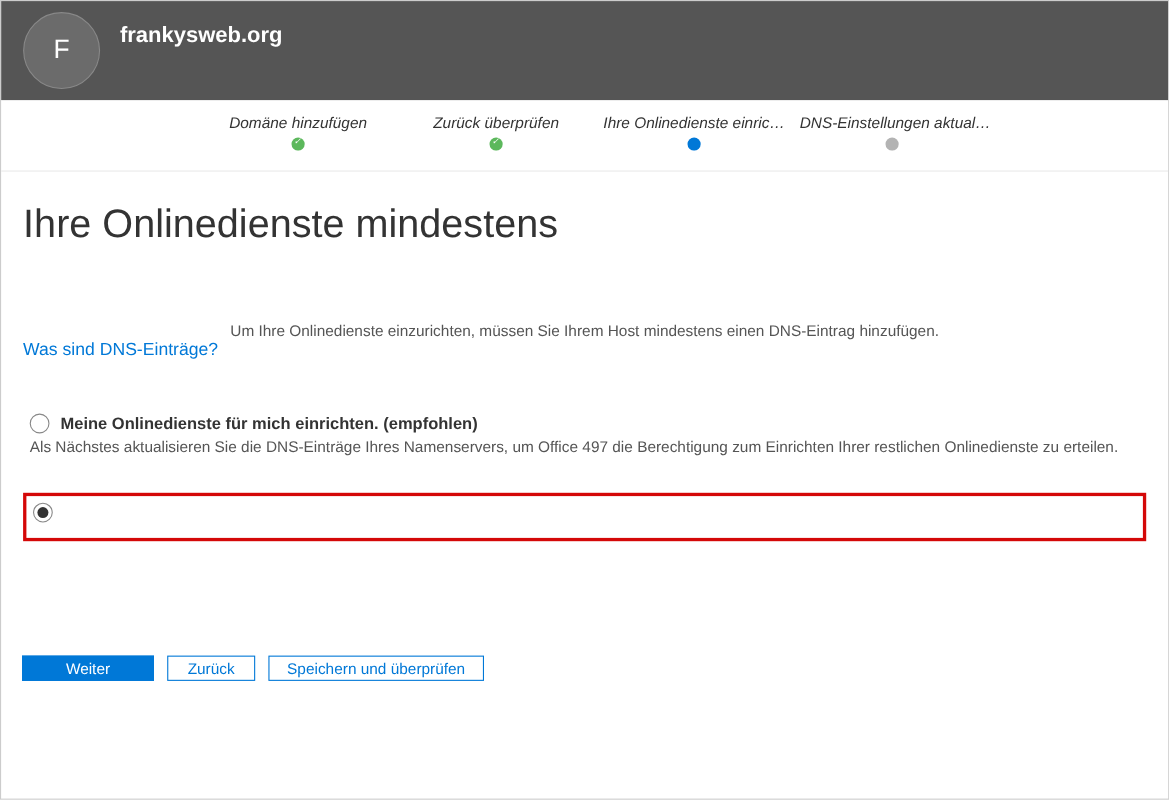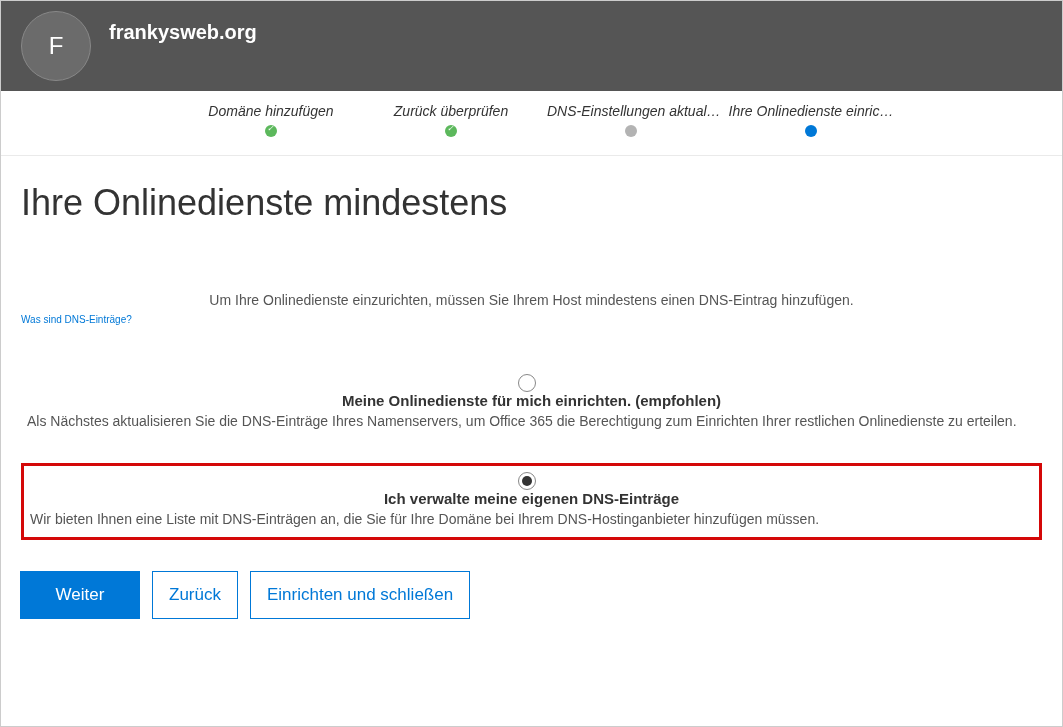--- a/index.html
+++ b/index.html
@@ -85,39 +85,38 @@
     margin-bottom: 68px;
   }
   .intro-text {
     color: #555;
     font-size: 14px;
     margin-bottom: 2px;
     text-align: center;
   }
   .link {
     color: #0078d7;
-    font-size: 10px;
+    font-size: 16px;
     text-decoration: none;
     cursor: pointer;
   }
   .options {
     margin-top: 42px;
   }
   .option-block {
     padding: 6px 6px 10px 6px;
     margin-bottom: 24px;
   }
   .option-block.highlight {
     border: 3px solid #d40808;
   }
   .radio-row {
     display: flex;
     align-items: center;
     margin-bottom: 4px;
-    flex-direction: column;
   }
   .radio {
     width: 18px;
     height: 18px;
     border: 1px solid #888;
     border-radius: 50%;
     margin-right: 10px;
     position: relative;
     cursor: pointer;
     flex-shrink: 0;
@@ -144,26 +143,26 @@
   }
   .buttons {
     position: absolute;
     bottom: 108px;
     left: 20px;
     display: flex;
     gap: 12px;
   }
   .btn {
     min-width: 80px;
-    height: 48px;
+    height: 23px;
     padding: 0 16px;
     border: 1px solid #0078d7;
     background: #fff;
     color: #0078d7;
-    font-size: 17px;
+    font-size: 14px;
     cursor: pointer;
     display: flex;
     align-items: center;
     justify-content: center;
   }
   .btn.primary {
     background: #0078d7;
     color: #fff;
     min-width: 120px;
   }
@@ -182,53 +181,51 @@
   <div class="stepper-spacer"></div>
   <div class="step">
     <div>Domäne hinzufügen</div>
     <div class="step-dot dot-done"></div>
   </div>
   <div class="step">
     <div>Zurück überprüfen</div>
     <div class="step-dot dot-done"></div>
   </div>
   <div class="step">
+    <div>Ihre Onlinedienste einric…</div>
+    <div class="step-dot dot-current"></div>
+  </div>
+  <div class="step">
     <div>DNS-Einstellungen aktual…</div>
     <div class="step-dot dot-pending"></div>
-  </div>
-  <div class="step">
-    <div>Ihre Onlinedienste einric…</div>
-    <div class="step-dot dot-current"></div>
   </div>
 </div>
 
 <div class="content">
   <h1 class="page-title">Ihre Onlinedienste mindestens</h1>
 
   <div class="intro-text">Um Ihre Onlinedienste einzurichten, müssen Sie Ihrem Host mindestens einen DNS-Eintrag hinzufügen.</div>
   <a class="link">Was sind DNS-Einträge?</a>
 
   <div class="options">
 
     <div class="option-block">
       <div class="radio-row">
         <div class="radio"></div>
         <div class="option-label">Meine Onlinedienste für mich einrichten. (empfohlen)</div>
       </div>
-      <div class="option-desc">Als Nächstes aktualisieren Sie die DNS-Einträge Ihres Namenservers, um Office 365 die Berechtigung zum Einrichten Ihrer restlichen Onlinedienste zu erteilen.</div>
+      <div class="option-desc">Als Nächstes aktualisieren Sie die DNS-Einträge Ihres Namenservers, um Office 497 die Berechtigung zum Einrichten Ihrer restlichen Onlinedienste zu erteilen.</div>
     </div>
 
     <div class="option-block highlight">
       <div class="radio-row">
         <div class="radio selected"></div>
-        <div class="option-label">Ich verwalte meine eigenen DNS-Einträge</div>
       </div>
-      <div class="option-desc">Wir bieten Ihnen eine Liste mit DNS-Einträgen an, die Sie für Ihre Domäne bei Ihrem DNS-Hostinganbieter hinzufügen müssen.</div>
     </div>
 
   </div>
 
   <div class="buttons">
     <button class="btn primary">Weiter</button>
     <button class="btn">Zurück</button>
-    <button class="btn">Einrichten und schließen</button>
+    <button class="btn">Speichern und überprüfen</button>
   </div>
 </div>
 
 </body></html>

